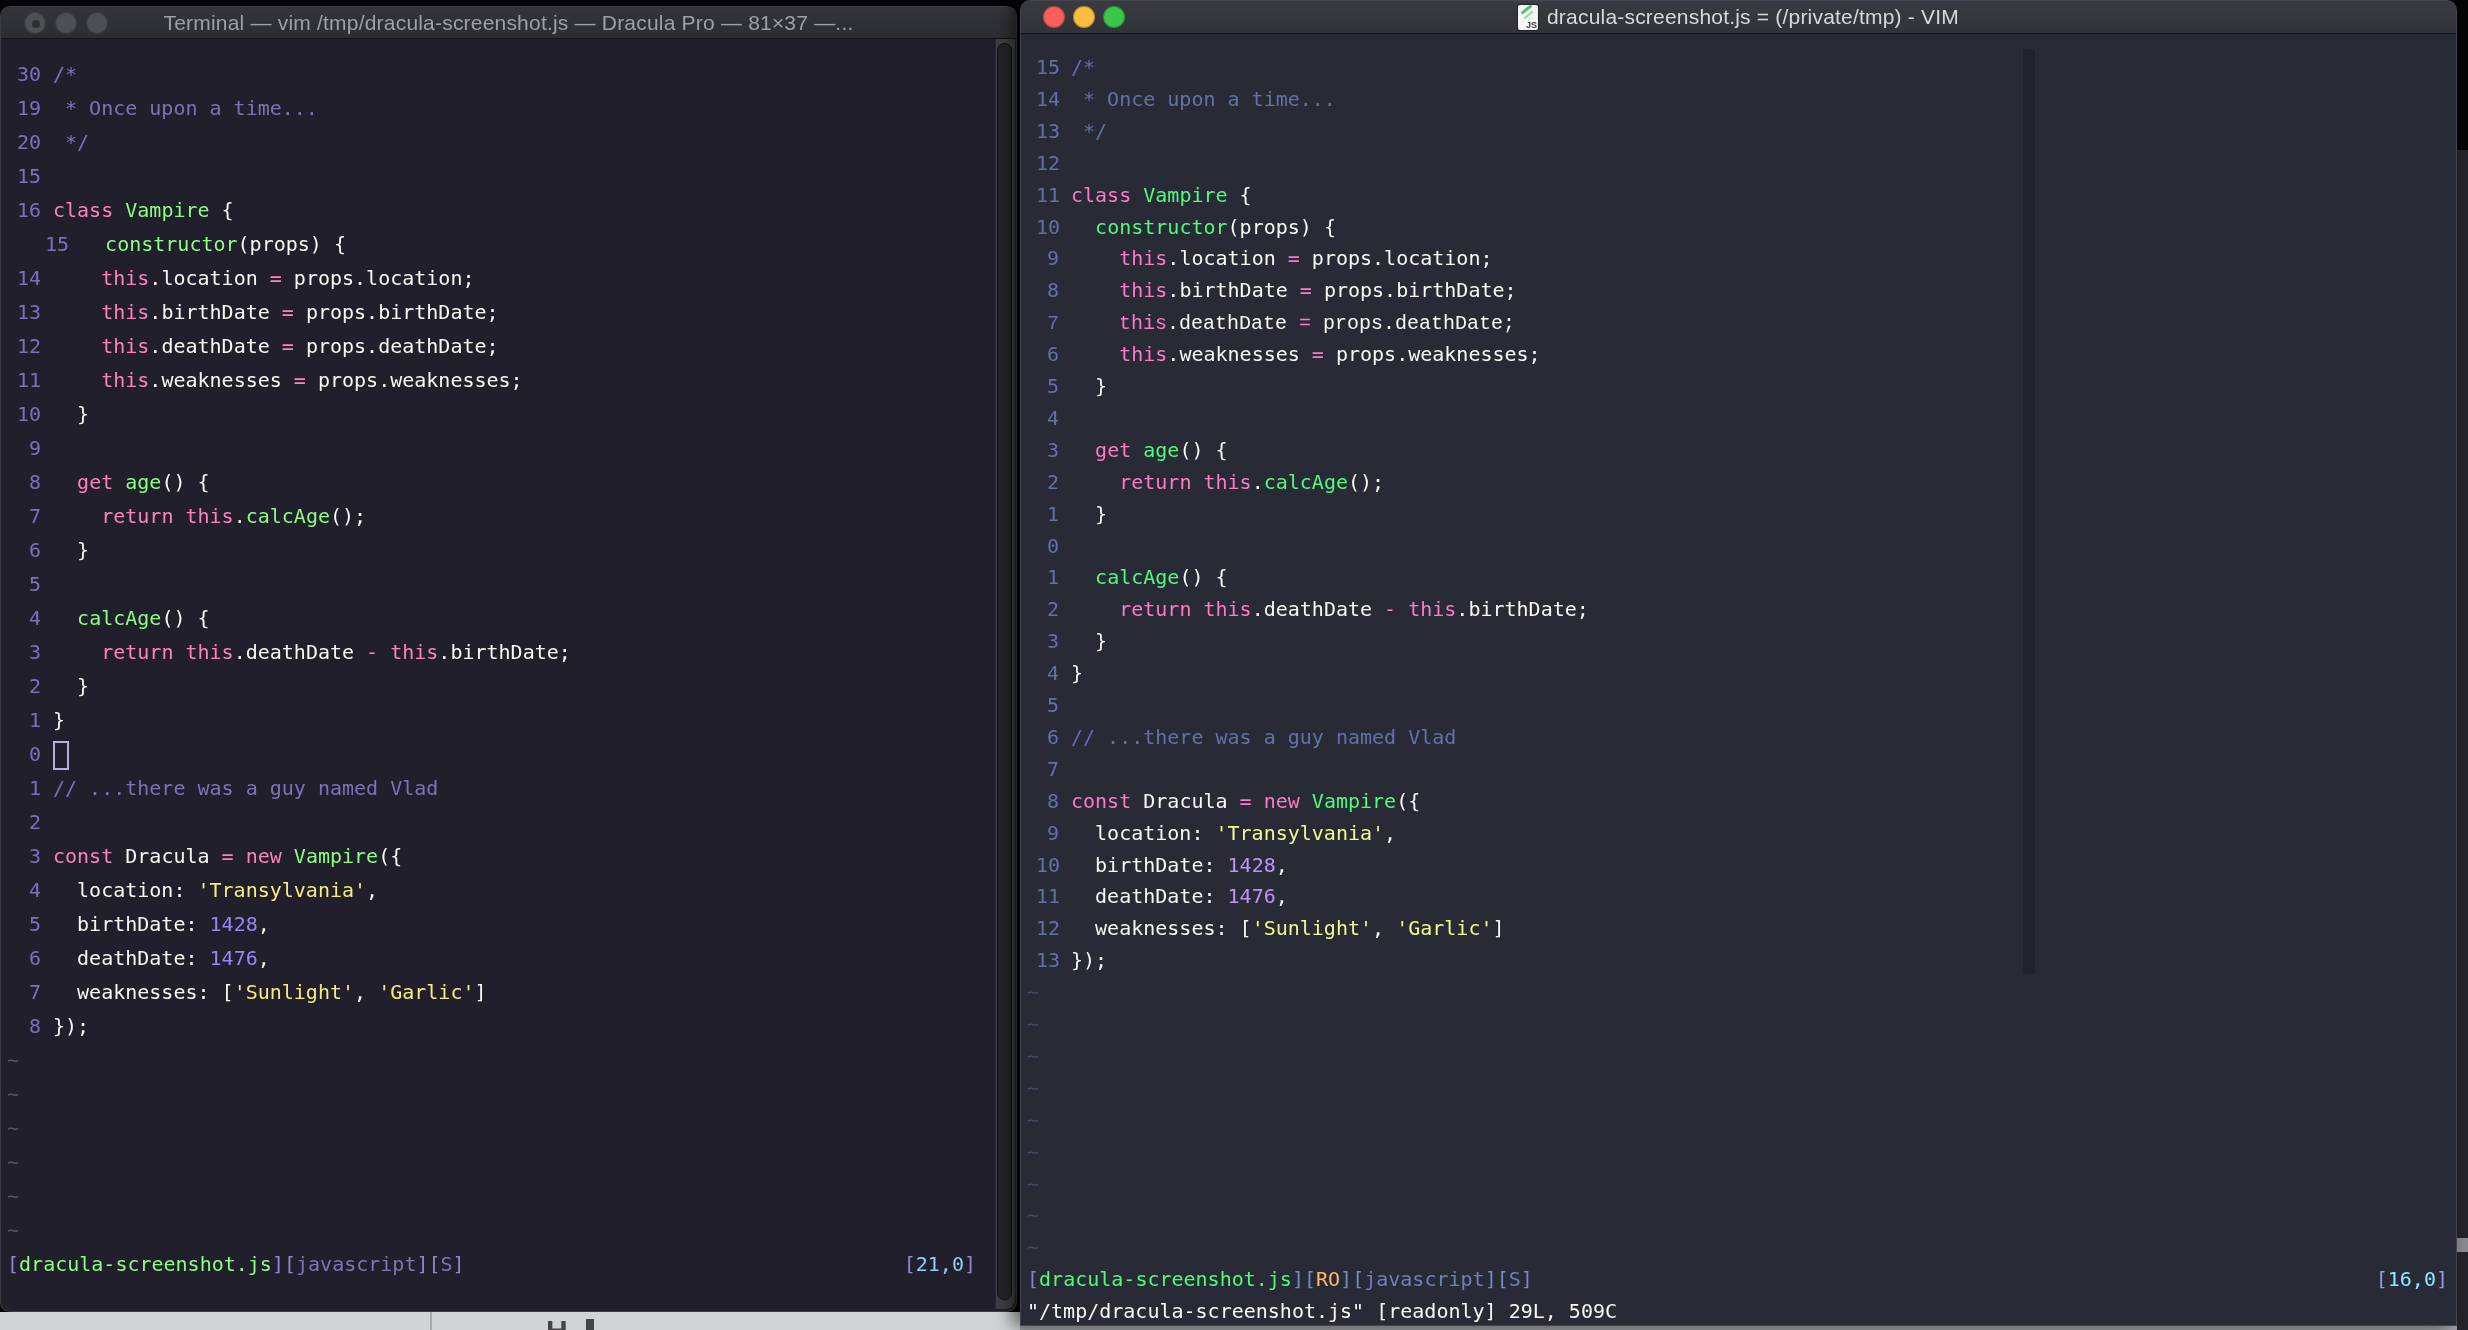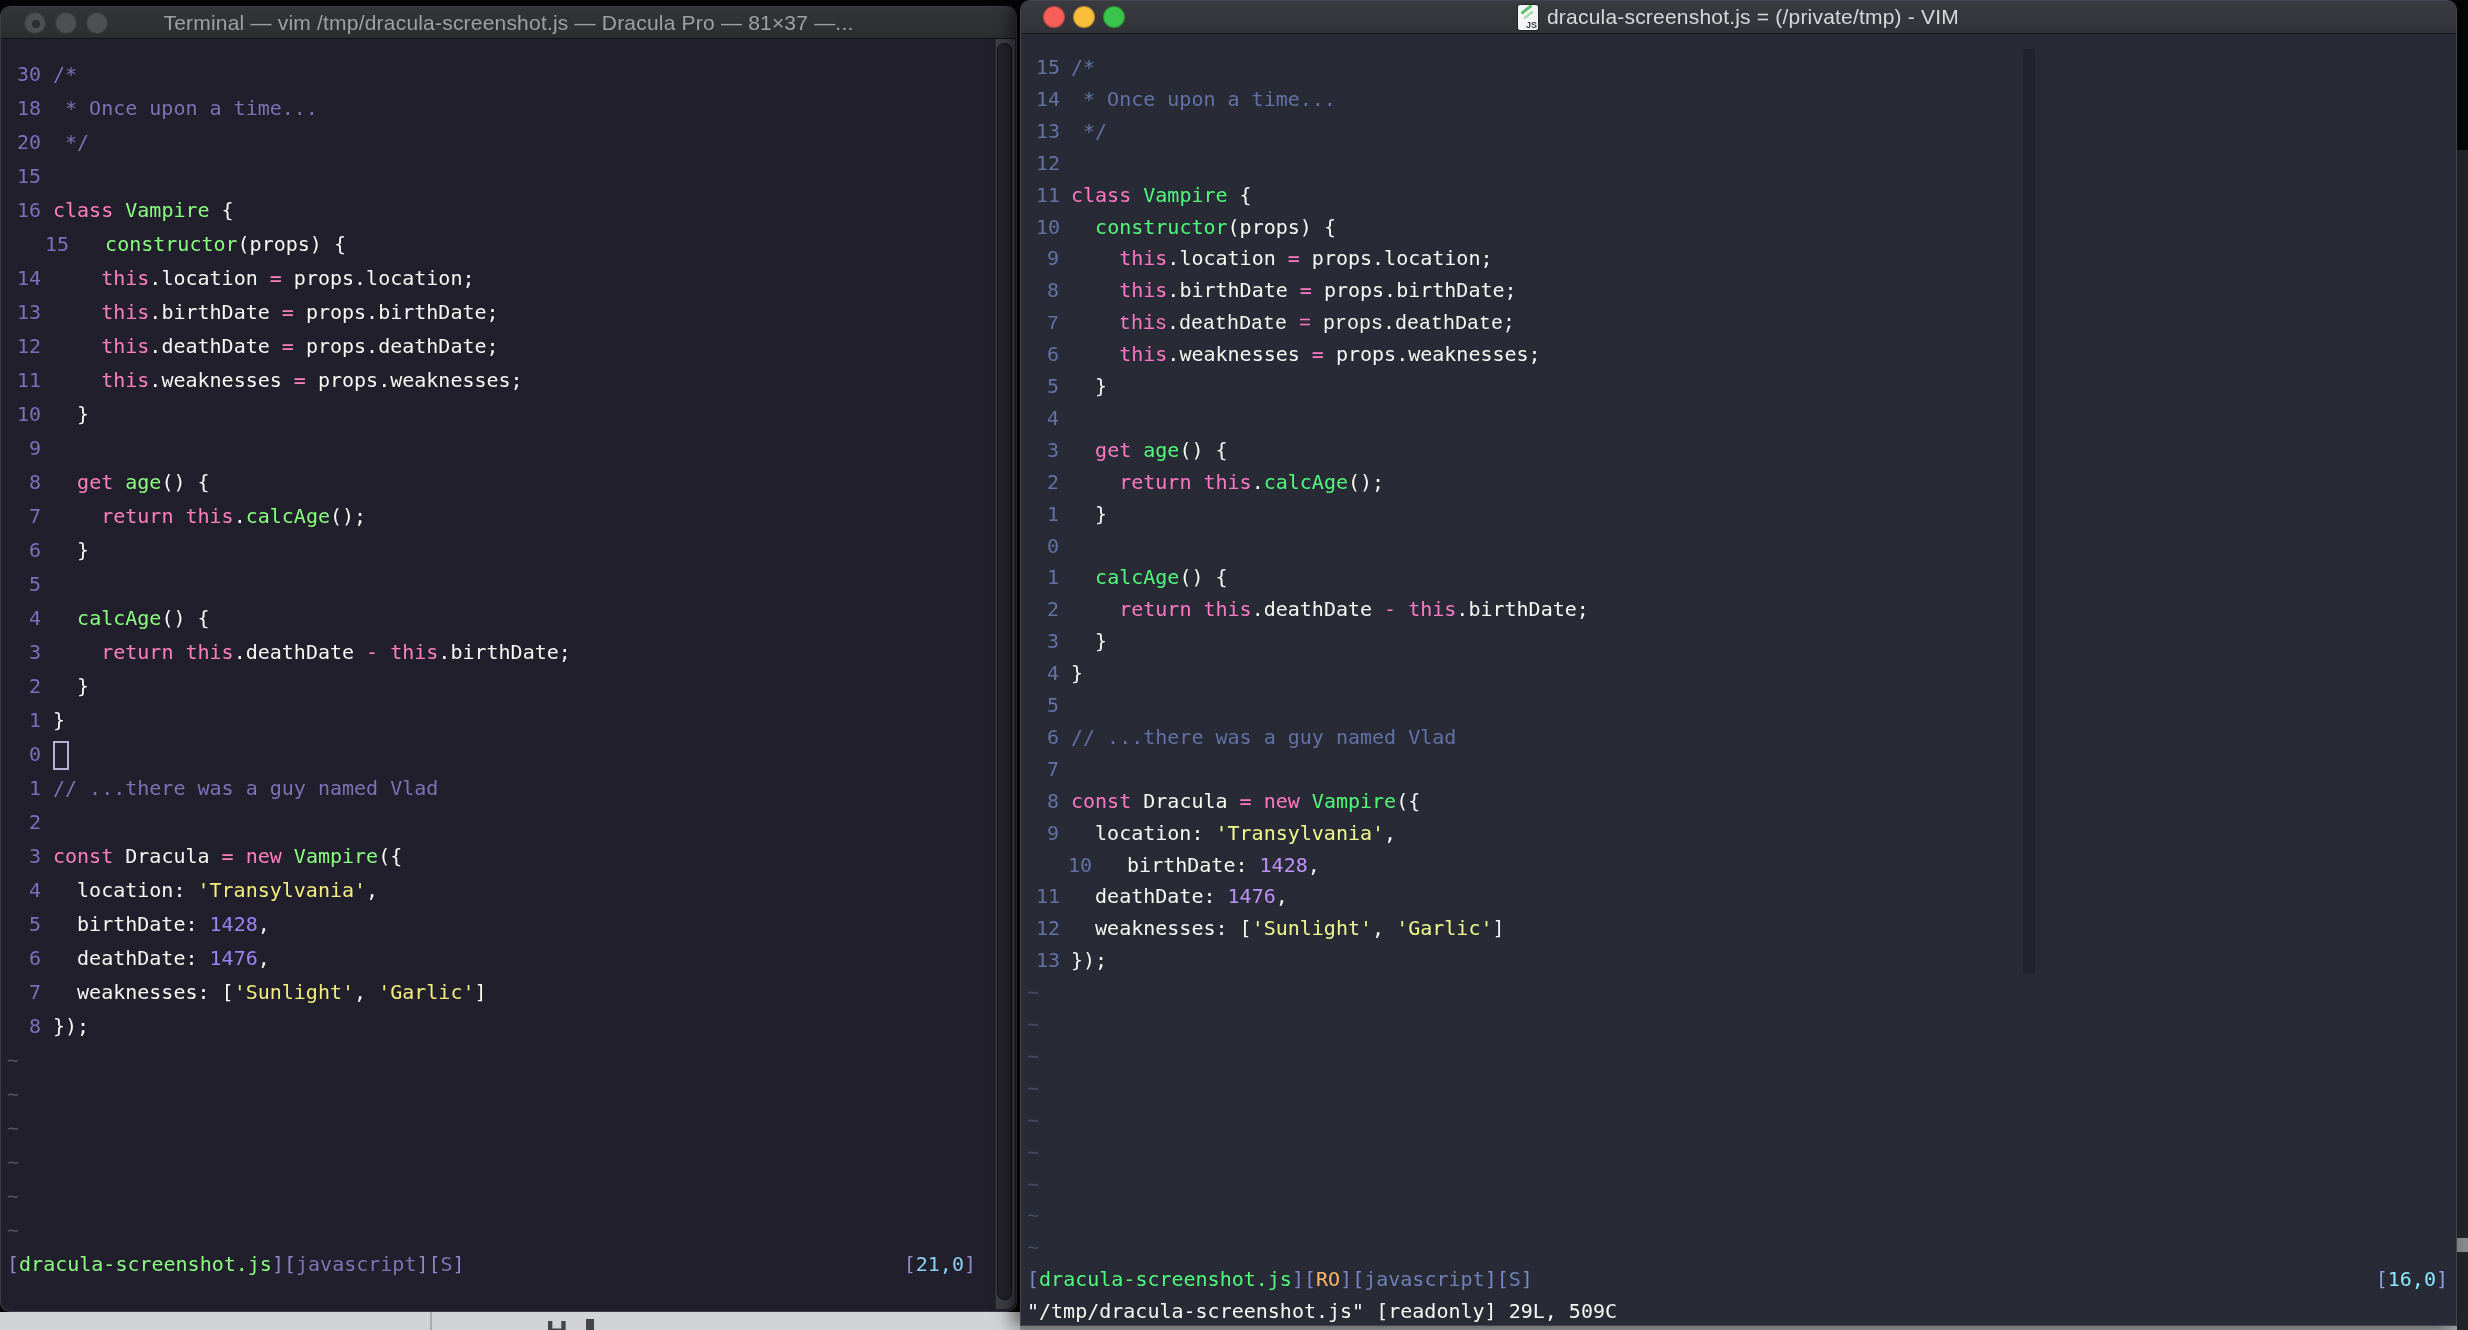--- a/index.html
+++ b/index.html
@@ -96,21 +96,21 @@
         <div class="light" id="l-close" style="background: rgb(78, 79, 82);">
             <div class="dot" id="l-close-dot" style="background: rgb(46, 47, 49);"></div>
           </div>
         <div class="light" id="l-min" style="background: rgb(78, 79, 82);"></div>
         <div class="light" id="l-zoom" style="background: rgb(78, 79, 82);"></div>
       </div>
       <div class="wintitle">Terminal — vim /tmp/dracula-screenshot.js — Dracula Pro — 81×37 —...</div>
     </div>
     <div class="codearea" id="code-left">
         <div class="row" style="top: 50px;"><span class="gutter">30</span><span class="tk-c">/*</span></div>
-        <div class="row" style="top: 84px;"><span class="gutter">18</span><span class="tk-c"> * Once upon a time...</span></div>
+        <div class="row" style="top: 84px;"><span class="gutter">19</span><span class="tk-c"> * Once upon a time...</span></div>
         <div class="row" style="top: 118px;"><span class="gutter">20</span><span class="tk-c"> */</span></div>
         <div class="row" style="top: 152px;"><span class="gutter">15</span></div>
         <div class="row" style="top: 186px;"><span class="gutter">16</span><span class="tk-p">class</span><span class="tk-f"> </span><span class="tk-g">Vampire</span><span class="tk-f"> {</span></div>
         <div class="row" style="top: 220px; margin-left: 28px;"><span class="gutter">15</span><span class="tk-f">  </span><span class="tk-g">constructor</span><span class="tk-f">(props) {</span></div>
         <div class="row" style="top: 254px;"><span class="gutter">14</span><span class="tk-f">    </span><span class="tk-p">this</span><span class="tk-f">.location </span><span class="tk-p">=</span><span class="tk-f"> props.location;</span></div>
         <div class="row" style="top: 288px;"><span class="gutter">13</span><span class="tk-f">    </span><span class="tk-p">this</span><span class="tk-f">.birthDate </span><span class="tk-p">=</span><span class="tk-f"> props.birthDate;</span></div>
         <div class="row" style="top: 322px;"><span class="gutter">12</span><span class="tk-f">    </span><span class="tk-p">this</span><span class="tk-f">.deathDate </span><span class="tk-p">=</span><span class="tk-f"> props.deathDate;</span></div>
         <div class="row" style="top: 356px;"><span class="gutter">11</span><span class="tk-f">    </span><span class="tk-p">this</span><span class="tk-f">.weaknesses </span><span class="tk-p">=</span><span class="tk-f"> props.weaknesses;</span></div>
         <div class="row" style="top: 390px;"><span class="gutter">10</span><span class="tk-f">  }</span></div>
         <div class="row" style="top: 424px;"><span class="gutter">9</span></div>
@@ -178,21 +178,21 @@
         <div class="row" style="top: 528.5px;"><span class="gutter">0</span></div>
         <div class="row" style="top: 560.4px;"><span class="gutter">1</span><span class="tk-f">  </span><span class="tk-g">calcAge</span><span class="tk-f">() {</span></div>
         <div class="row" style="top: 592.3px;"><span class="gutter">2</span><span class="tk-f">    </span><span class="tk-p">return</span><span class="tk-f"> </span><span class="tk-p">this</span><span class="tk-f">.deathDate </span><span class="tk-p">-</span><span class="tk-f"> </span><span class="tk-p">this</span><span class="tk-f">.birthDate;</span></div>
         <div class="row" style="top: 624.2px;"><span class="gutter">3</span><span class="tk-f">  }</span></div>
         <div class="row" style="top: 656.1px;"><span class="gutter">4</span><span class="tk-f">}</span></div>
         <div class="row" style="top: 688px;"><span class="gutter">5</span></div>
         <div class="row" style="top: 719.9px;"><span class="gutter">6</span><span class="tk-c">// ...there was a guy named Vlad</span></div>
         <div class="row" style="top: 751.8px;"><span class="gutter">7</span></div>
         <div class="row" style="top: 783.7px;"><span class="gutter">8</span><span class="tk-p">const</span><span class="tk-f"> Dracula </span><span class="tk-p">=</span><span class="tk-f"> </span><span class="tk-p">new</span><span class="tk-f"> </span><span class="tk-g">Vampire</span><span class="tk-f">({</span></div>
         <div class="row" style="top: 815.6px;"><span class="gutter">9</span><span class="tk-f">  location: </span><span class="tk-y">'Transylvania'</span><span class="tk-f">,</span></div>
-        <div class="row" style="top: 847.5px; padding-left: 32px;"><span class="gutter">10</span><span class="tk-f">  birthDate: </span><span class="tk-u">1428</span><span class="tk-f">,</span></div>
+        <div class="row" style="top: 847.5px;"><span class="gutter">10</span><span class="tk-f">  birthDate: </span><span class="tk-u">1428</span><span class="tk-f">,</span></div>
         <div class="row" style="top: 879.4px;"><span class="gutter">11</span><span class="tk-f">  deathDate: </span><span class="tk-u">1476</span><span class="tk-f">,</span></div>
         <div class="row" style="top: 911.3px;"><span class="gutter">12</span><span class="tk-f">  weaknesses: [</span><span class="tk-y">'Sunlight'</span><span class="tk-f">, </span><span class="tk-y">'Garlic'</span><span class="tk-f">]</span></div>
         <div class="row" style="top: 943.2px;"><span class="gutter">13</span><span class="tk-f">});</span></div>
         <div class="row" style="top: 975.1px;"><span class="tilde">~</span></div>
         <div class="row" style="top: 1007px;"><span class="tilde">~</span></div>
         <div class="row" style="top: 1038.9px;"><span class="tilde">~</span></div>
         <div class="row" style="top: 1070.8px;"><span class="tilde">~</span></div>
         <div class="row" style="top: 1102.7px;"><span class="tilde">~</span></div>
         <div class="row" style="top: 1134.6px;"><span class="tilde">~</span></div>
         <div class="row" style="top: 1166.5px;"><span class="tilde">~</span></div>

